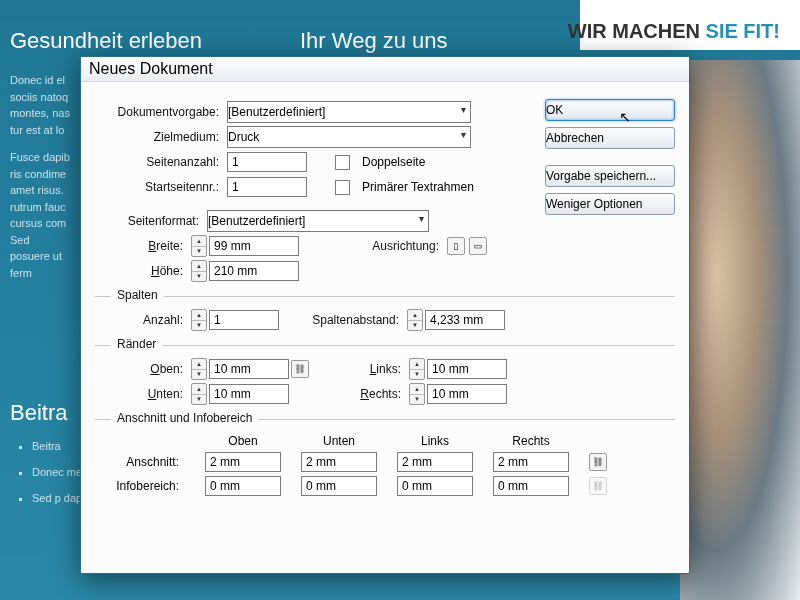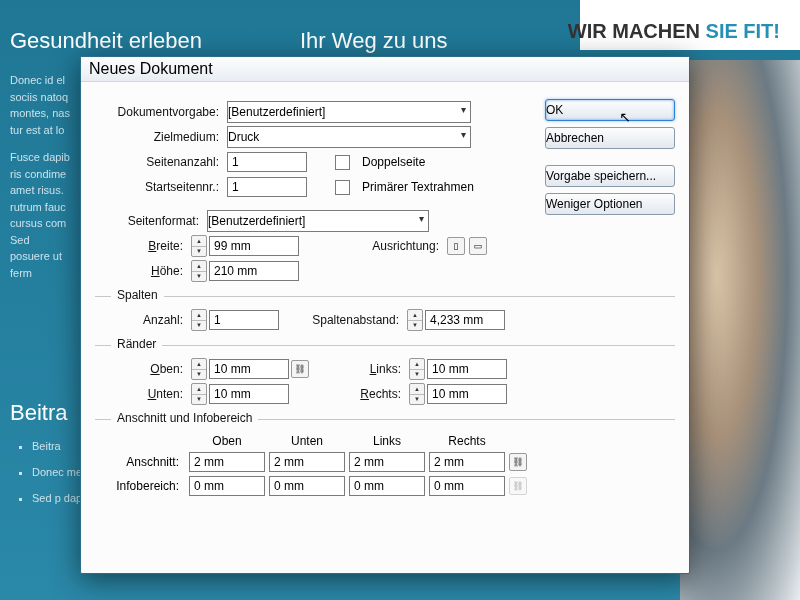--- a/index.html
+++ b/index.html
@@ -31,21 +31,21 @@
 .spin span{flex:1;display:flex;align-items:center;justify-content:center;font-size:6px;color:#333}
 .spin span:first-child{border-bottom:1px solid #bbb}
 .chk{display:inline-flex;align-items:center;gap:12px;font-size:12px;margin-left:28px}
 .chk .box{width:13px;height:13px;border:1px solid #7a7a7a;background:#fff}
 .btncol{position:absolute;right:14px;top:42px;width:130px}
 .btn{display:block;width:128px;height:20px;margin-bottom:6px;border:1px solid #8a9aa9;border-radius:3px;background:linear-gradient(180deg,#fdfdfe,#e2e8ef);text-align:left;line-height:20px;font-size:12px;cursor:pointer}
 .btn.primary{border-color:#2d81d6;box-shadow:0 0 3px rgba(45,129,214,.7) inset,0 0 3px rgba(45,129,214,.5)}
 .cursor{position:absolute;right:58px;top:52px;font-size:14px;pointer-events:none}
 .group{border-top:1px solid #c4c8cc;margin-top:14px;padding-top:4px;position:relative}
 .group-title{position:absolute;top:-9px;left:16px;background:#fcfcfc;padding:0 6px;font-size:12px;color:#111}
-.bleedgrid{display:grid;grid-template-columns:80px 76px 76px 76px 76px 24px;gap:4px 4px;align-items:center;font-size:12px;margin-left:10px}
+.bleedgrid{display:grid;grid-template-columns:80px 76px 76px 76px 76px 24px;gap:4px 20px;align-items:center;font-size:12px;margin-left:10px}
 .bleedgrid .hdr{text-align:center}
 .bleedgrid .ln{text-align:right;padding-right:6px}
 .iconbtn{width:16px;height:16px;border:1px solid #999;border-radius:2px;background:#f4f4f4;display:inline-flex;align-items:center;justify-content:center;font-size:9px}
 .u{text-decoration:underline}
 </style>
 </head>
 <body>
 
 <div class="bg">
   <div class="bg-tag"></div>

